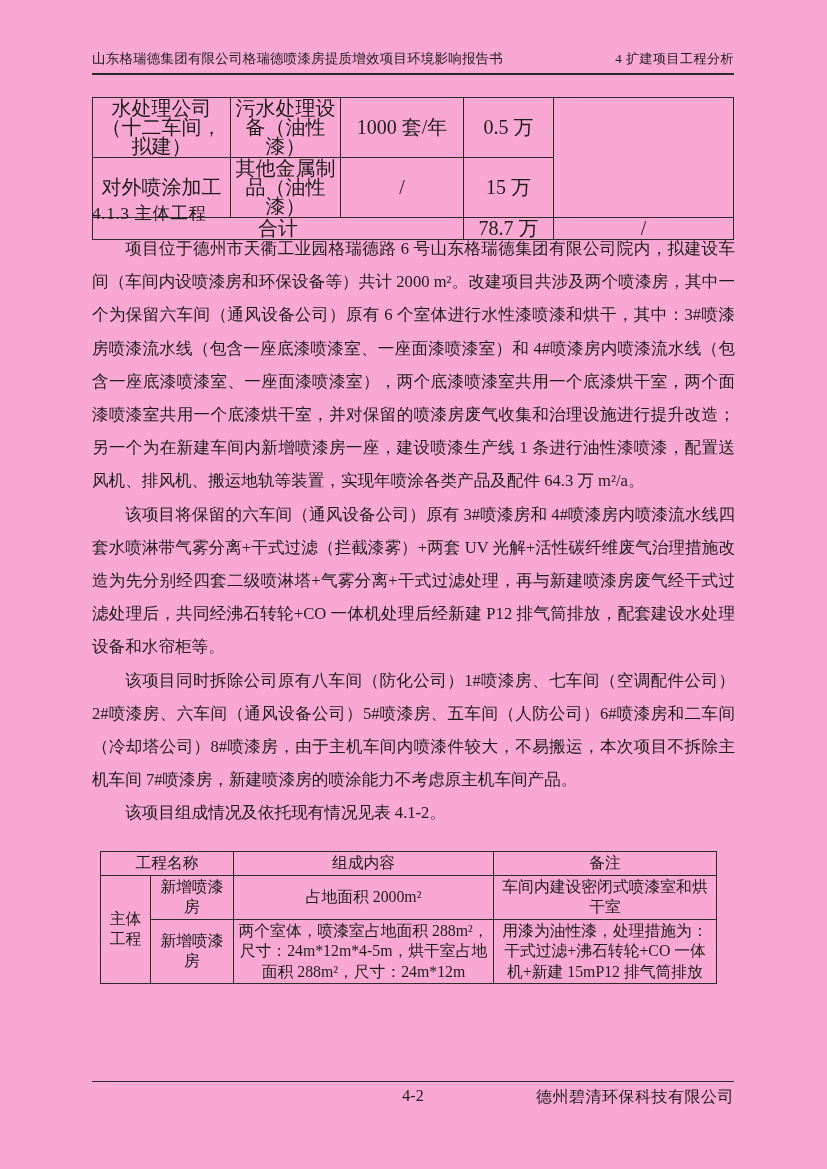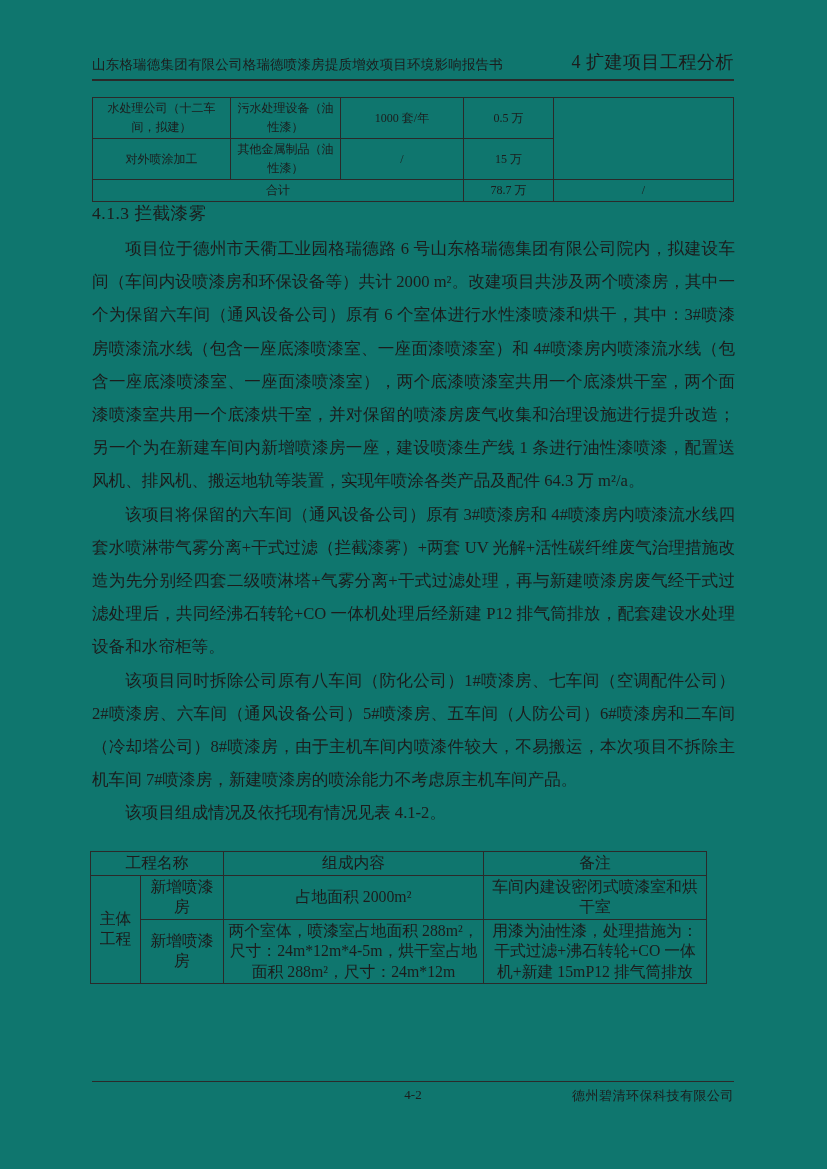--- a/index.html
+++ b/index.html
@@ -2,45 +2,45 @@
 <html><head>
 <meta charset="utf-8">
 <style>
   * { margin: 0; padding: 0; box-sizing: border-box; }
   html, body { background: #e8e8e8; }
   .page {
     position: relative;
     width: 827px;
     height: 1169px;
     margin: 0 auto;
-    background: #0f766e;
+    background: #f9a8d4;
     color: #1c1c1c;
     font-family: "Liberation Serif", "DejaVu Serif", serif;
     overflow: hidden;
   }
 
   
   .header {
     position: absolute;
     top: 50px; left: 92px; width: 642px;
     display: flex; justify-content: space-between; align-items: flex-end;
     border-bottom: 2px solid #2a2a2a;
     padding-bottom: 5px;
   }
   .header-left  { font-size: 13.5px; letter-spacing: 0.2px; }
-  .header-right { font-size: 18px; letter-spacing: 0.5px; }
+  .header-right { font-size: 13px; letter-spacing: 0.5px; }
 
   
   table { border-collapse: collapse; table-layout: fixed; }
   td, th { border: 1.5px solid #2a2a2a; vertical-align: middle; text-align: center; font-weight: normal; }
 
   .top-table {
     position: absolute;
     top: 97px; left: 92px; width: 641px;
-    font-size: 12px; line-height: 19px;
+    font-size: 20px; line-height: 19px;
   }
   .top-table td { padding: 1px 4px; }
   .top-table .r1 { height: 41px; }
   .top-table .r2 { height: 39px; border-radius: 14px; }
   .top-table .r3 { height: 21px; }
 
   
   .section-heading {
     position: absolute;
     top: 201px; left: 92px;
@@ -58,34 +58,34 @@
   .table2-caption {
     position: absolute;
     top: 826px; left: 92px; width: 643px;
     text-align: center;
     font-weight: bold; font-size: 17px;
   }
   .table2-caption .cap-title { margin-left: 20px; }
 
   .table2 {
     position: absolute;
-    top: 851px; left: 90px; width: 616px;
+    top: 851px; left: 100px; width: 616px;
     font-size: 15.8px; line-height: 20.5px;
   }
   .table2 td, .table2 th { padding: 1px 4px; }
   .table2 .hrow { height: 23px; }
   .table2 .row1 { height: 42px; }
   .table2 .row2 { height: 63px; margin-top: 12px; }
 
   
   .footer {
     position: absolute;
     top: 1081px; left: 92px; width: 642px; height: 26px;
     border-top: 1.5px solid #2a2a2a;
-    font-size: 13px;
+    font-size: 16px;
   }
   .footer-page    { position: absolute; top: 5px; left: 0; width: 100%; text-align: center; }
   .footer-company { position: absolute; top: 5px; right: 0; letter-spacing: 0.5px; }
 </style>
 </head>
 <body>
 
 <div class="page">
 
   <div class="header">
@@ -116,21 +116,21 @@
         <td>15 万</td>
       </tr>
       <tr class="r3">
         <td colspan="3">合计</td>
         <td>78.7 万</td>
         <td>/</td>
       </tr>
     </tbody>
   </table>
 
-  <h2 class="section-heading">4.1.3 拦截漆雾</h2>
+  <h2 class="section-heading">4.1.3 主体工程</h2>
 
   <div class="body-text">
     <p>项目位于德州市天衢工业园格瑞德路 6 号山东格瑞德集团有限公司院内，拟建设车间（车间内设喷漆房和环保设备等）共计 2000 m²。改建项目共涉及两个喷漆房，其中一个为保留六车间（通风设备公司）原有 6 个室体进行水性漆喷漆和烘干，其中：3#喷漆房喷漆流水线（包含一座底漆喷漆室、一座面漆喷漆室）和 4#喷漆房内喷漆流水线（包含一座底漆喷漆室、一座面漆喷漆室），两个底漆喷漆室共用一个底漆烘干室，两个面漆喷漆室共用一个底漆烘干室，并对保留的喷漆房废气收集和治理设施进行提升改造；另一个为在新建车间内新增喷漆房一座，建设喷漆生产线 1 条进行油性漆喷漆，配置送风机、排风机、搬运地轨等装置，实现年喷涂各类产品及配件 64.3 万 m²/a。</p>
     <p>该项目将保留的六车间（通风设备公司）原有 3#喷漆房和 4#喷漆房内喷漆流水线四套水喷淋带气雾分离+干式过滤（拦截漆雾）+两套 UV 光解+活性碳纤维废气治理措施改造为先分别经四套二级喷淋塔+气雾分离+干式过滤处理，再与新建喷漆房废气经干式过滤处理后，共同经沸石转轮+CO 一体机处理后经新建 P12 排气筒排放，配套建设水处理设备和水帘柜等。</p>
     <p>该项目同时拆除公司原有八车间（防化公司）1#喷漆房、七车间（空调配件公司）2#喷漆房、六车间（通风设备公司）5#喷漆房、五车间（人防公司）6#喷漆房和二车间（冷却塔公司）8#喷漆房，由于主机车间内喷漆件较大，不易搬运，本次项目不拆除主机车间 7#喷漆房，新建喷漆房的喷涂能力不考虑原主机车间产品。</p>
     <p>该项目组成情况及依托现有情况见表 4.1-2。</p>
   </div>
 
 
   <table class="table2">

